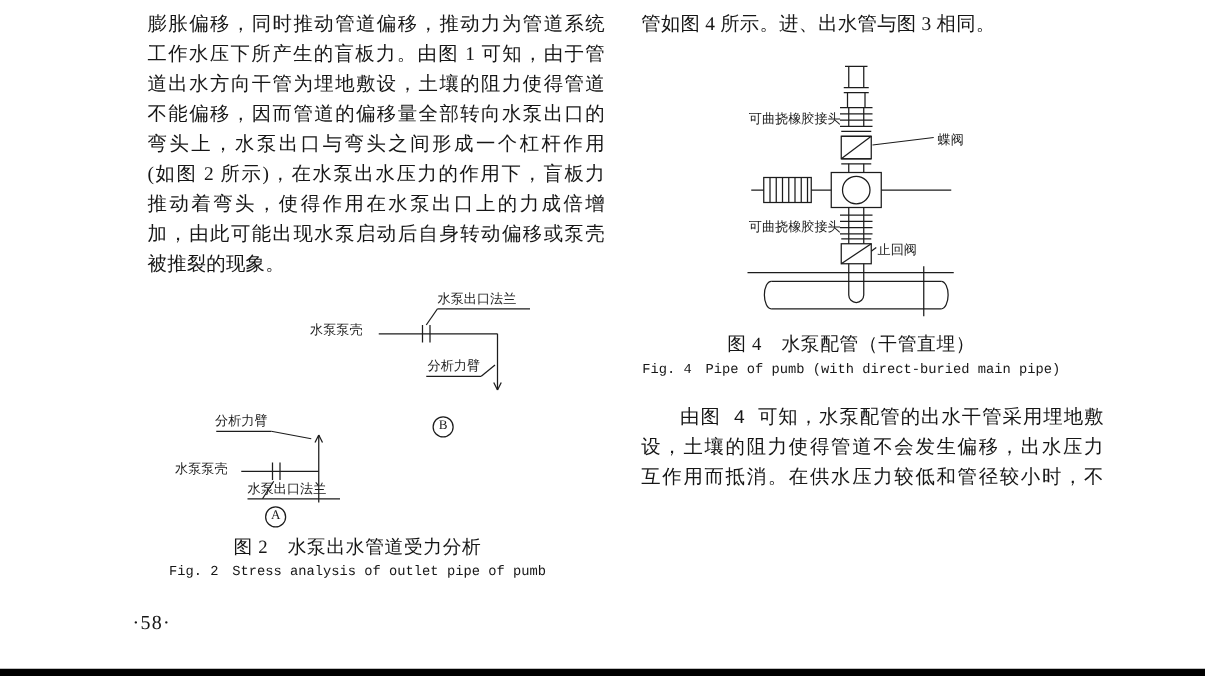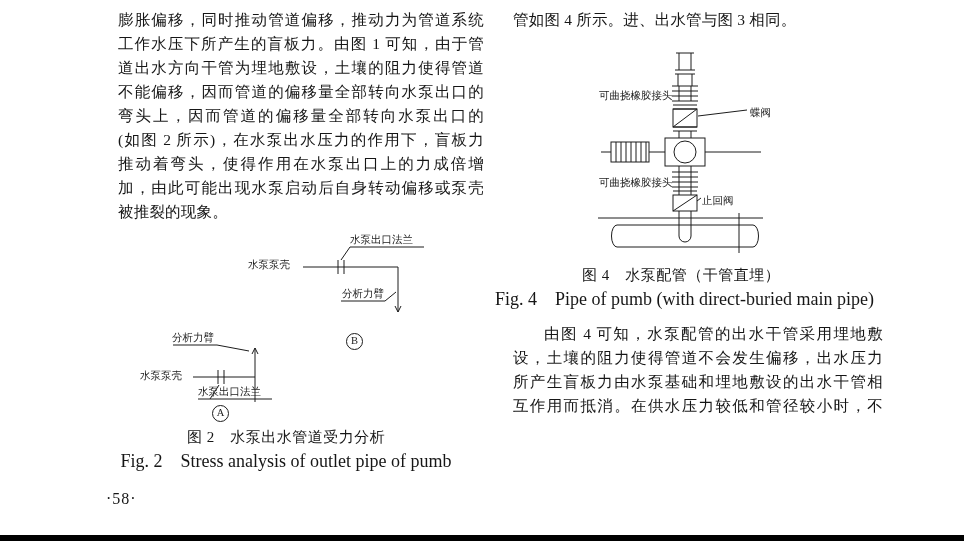--- a/index.html
+++ b/index.html
@@ -7,24 +7,24 @@
     width:964px;height:541px;position:relative;overflow:hidden;
     background:#ffffff;color:#161616;
     font-family:"Liberation Serif","DejaVu Serif",serif;
   }
   .abs{position:absolute;margin-left:16px;}
   .tline{
     font-size:15.5px;line-height:24px;letter-spacing:.2px;
     text-align:justify;text-align-last:justify;
   }
   .tline.no-just{text-align:left;text-align-last:left;}
-  .tline.indent{text-indent:2em;}
+  .tline.indent{text-indent:2em;font-family:Liberation Mono, monospace;}
   .caption{position:absolute;text-align:center;white-space:pre;}
   .cap-zh{font-size:15px;letter-spacing:.5px;}
-  .cap-en{font-size:18px;}
+  .cap-en{font-size:11px;font-family:Liberation Mono, monospace;}
   .fig-label{
     position:absolute;font-size:10.5px;line-height:13px;
     white-space:nowrap;color:#1c1c1c;
   }
   .circle-marker{
     position:absolute;width:15px;height:15px;border:1.2px solid #1c1c1c;
     border-radius:50%;font-size:10.5px;line-height:13px;text-align:center;
     color:#1c1c1c;
   }
   .figwrap{position:absolute;text-decoration:underline;}
@@ -38,21 +38,21 @@
 </head>
 <body>
 
 <div>
 
   <div class="abs" style="left:102px;top:8px;width:366px;">
     <div class="tline">膨胀偏移，同时推动管道偏移，推动力为管道系统</div>
     <div class="tline">工作水压下所产生的盲板力。由图 1 可知，由于管</div>
     <div class="tline">道出水方向干管为埋地敷设，土壤的阻力使得管道</div>
     <div class="tline">不能偏移，因而管道的偏移量全部转向水泵出口的</div>
-    <div class="tline">弯头上，因而管道的偏移量全部转向水泵出口的</div>
+    <div class="tline">弯头上，水泵出口与弯头之间形成一个杠杆作用</div>
     <div class="tline">(如图 2 所示)，在水泵出水压力的作用下，盲板力</div>
     <div class="tline">推动着弯头，使得作用在水泵出口上的力成倍增</div>
     <div class="tline">加，由此可能出现水泵启动后自身转动偏移或泵壳</div>
     <div class="tline no-just">被推裂的现象。</div>
   </div>
 
   <div class="figwrap" style="left:100px;top:230px;width:372px;height:198px;">
     <svg class="figsvg" width="372" height="198" viewBox="0 0 372 198">
       <g>
         <line x1="250" y1="17" x2="324" y2="17"></line>
@@ -178,18 +178,17 @@
     <div class="fig-label" style="left:104px;top:130px;">可曲挠橡胶接头</div>
     <div class="fig-label" style="left:207px;top:148px;">止回阀</div>
   </div>
 
   <div class="caption cap-zh" style="left:495px;top:266px;width:372px;">图 4　水泵配管（干管直埋）</div>
   <div class="caption cap-en" style="left:495px;top:287px;width:372px;">Fig. 4　Pipe of pumb (with direct-buried main pipe)</div>
 
   <div class="abs" style="left:497px;top:322px;width:370px;">
     <div class="tline indent">由图 4 可知，水泵配管的出水干管采用埋地敷</div>
     <div class="tline">设，土壤的阻力使得管道不会发生偏移，出水压力</div>
-    <div class="tline">所产生盲板力由水泵基础和埋地敷设的出水干管相</div>
     <div class="tline">互作用而抵消。在供水压力较低和管径较小时，不</div>
   </div>
 
   <div class="bottom-bar"></div>
 </div>
 
 </body></html>

